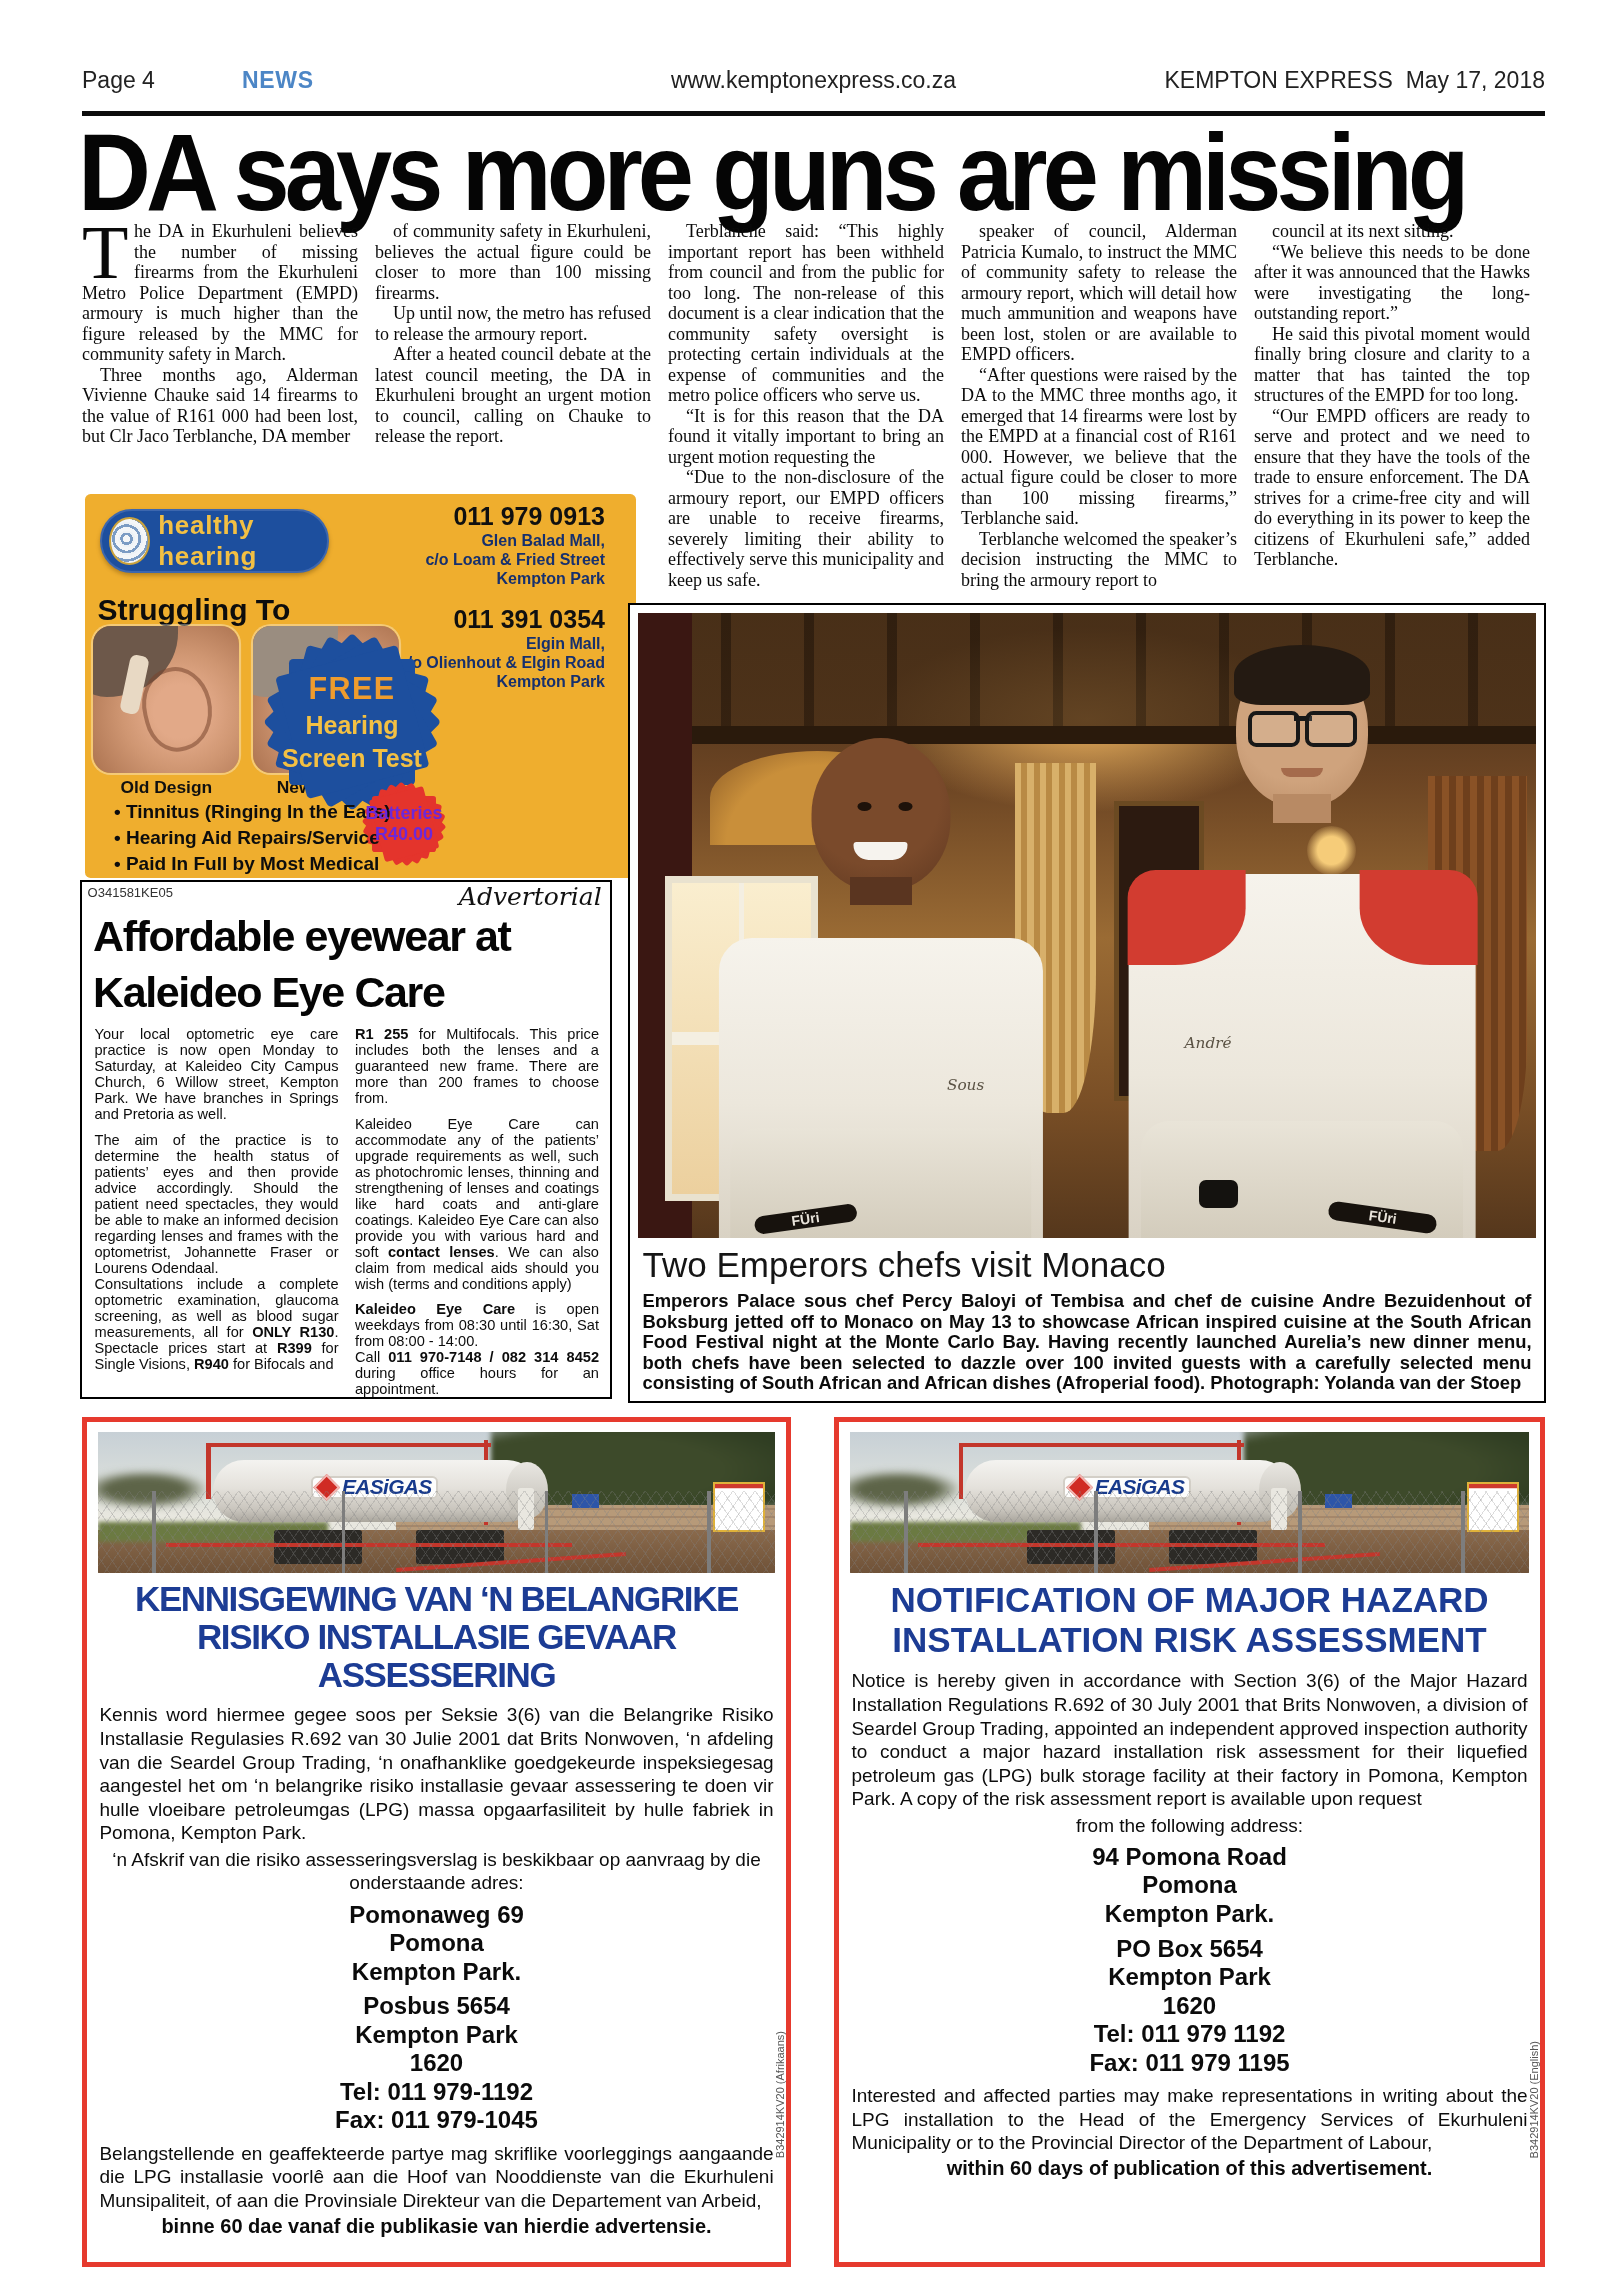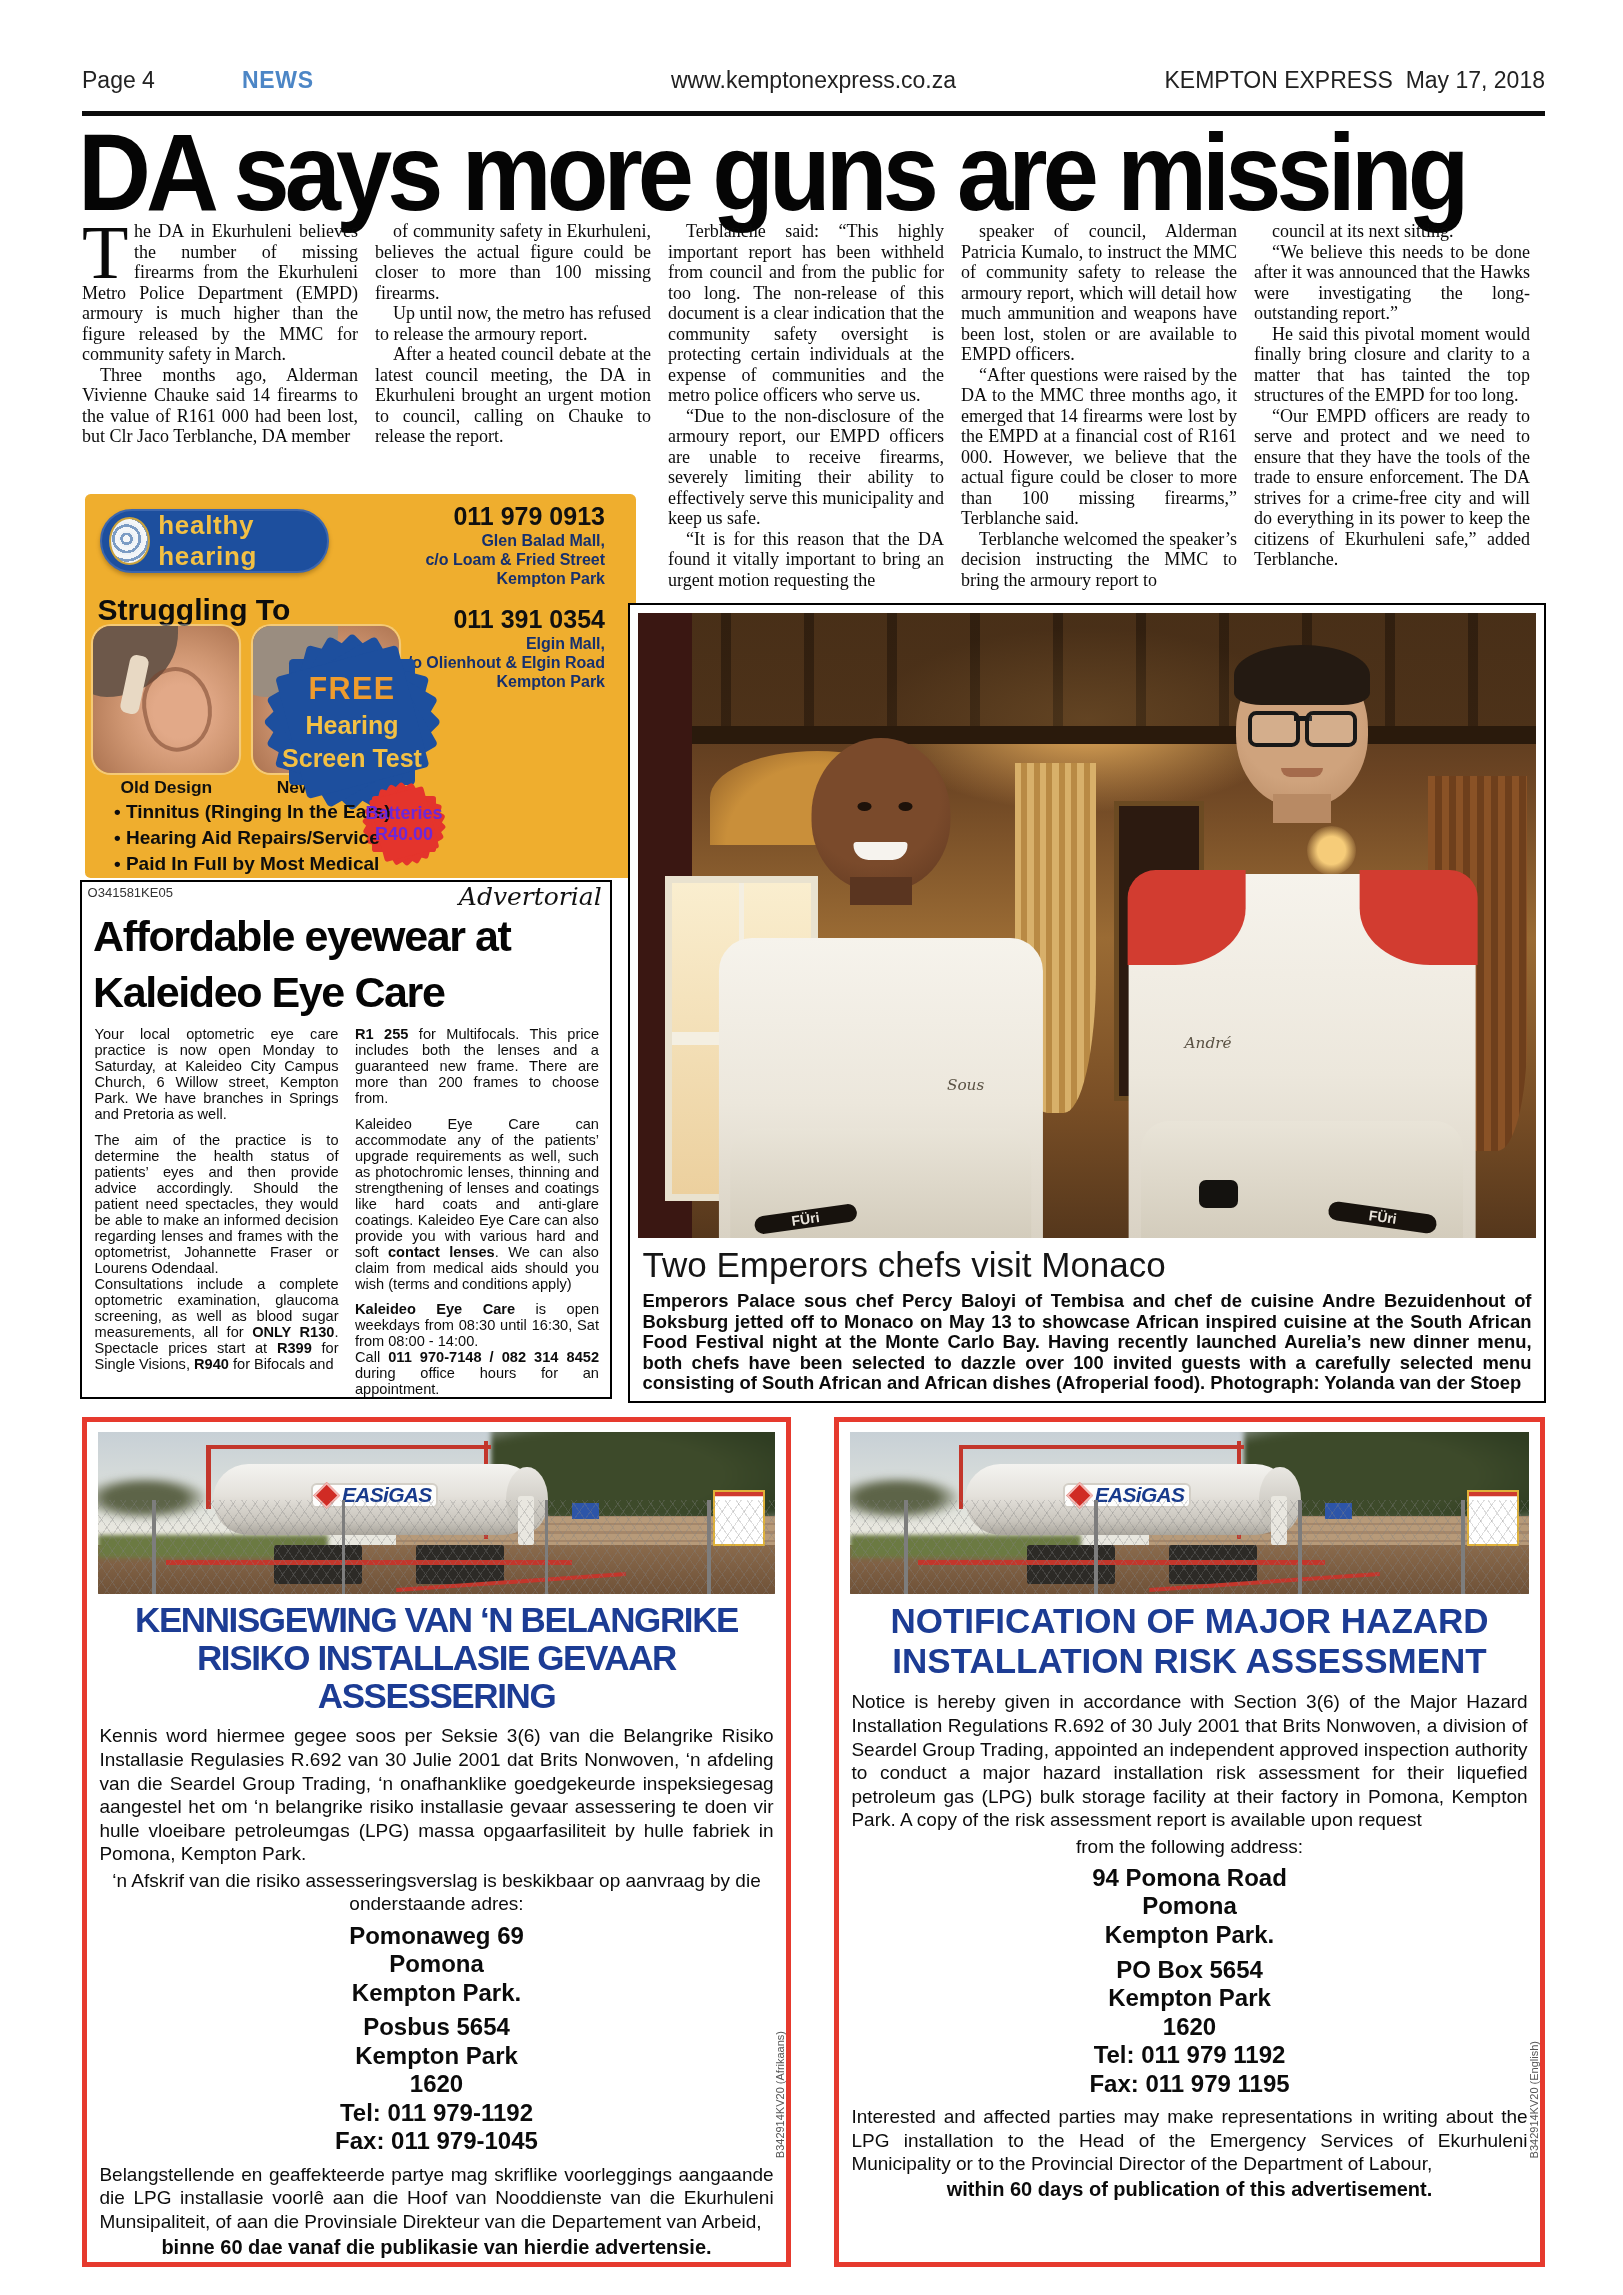--- a/index.html
+++ b/index.html
@@ -127,21 +127,21 @@
   .notice.en .notice-title{font-size:35px;line-height:40px;}
   .notice-body{margin:9.7px 1.4px 0;font-size:19px;line-height:23.6px;color:#0c0c0c;}
   .notice-body.just{text-align:justify;}
   .notice-body.center{text-align:center;margin-top:2.8px;}
   .notice-address{margin-top:5.6px;text-align:center;}
   .notice-address .addr-line{font-size:24px;line-height:28.5px;font-weight:bold;color:#0b0b0b;}
   .notice-address .addr-line:nth-child(4){margin-top:6.2px;}
   .notice-bold-line{margin:1.4px 7px 0;text-align:center;font-size:20px;line-height:25px;font-weight:bold;color:#0b0b0b;}
   .side-code{position:absolute;right:0px;bottom:104px;writing-mode:vertical-rl;transform:rotate(180deg);font-size:11px;color:#555;}
   
-  .gasphoto{position:relative;width:100%;height:162px;overflow:hidden;background:linear-gradient(180deg,#c7d0d6 0%,#dfe2dc 45%,#e8e7df 60%);}
+  .gasphoto{position:relative;width:100%;height:141px;overflow:hidden;background:linear-gradient(180deg,#c7d0d6 0%,#dfe2dc 45%,#e8e7df 60%);}
   .gp-trees{position:absolute;right:-4%;top:-12%;width:46%;height:78%;background:
       radial-gradient(ellipse at 30% 50%, #3d4a2a 0 45%, rgba(61,74,42,0) 72%),
       radial-gradient(ellipse at 70% 35%, #2f3d22 0 50%, rgba(47,61,34,0) 75%);filter:blur(2.8px);}
   .gp-trees2{position:absolute;left:-2%;top:28%;width:18%;height:26%;background:radial-gradient(ellipse at 50% 50%, #5d6448 0 45%, rgba(93,100,72,0) 75%);filter:blur(3.5px);}
   .gp-wall{position:absolute;left:44%;right:0;top:52%;height:20%;background:repeating-linear-gradient(0deg,#b79a79 0 6.2px,#a5876a 6.2px 8.3px);}
   .gp-ground{position:absolute;left:0;right:0;bottom:0;height:30%;background:linear-gradient(180deg,#8a6a4c,#6f5238);}
   .gp-grass{position:absolute;left:0;bottom:22%;width:34%;height:14%;background:#6b7a42;filter:blur(2.1px);}
   .gp-fence{position:absolute;left:0;right:0;bottom:0;height:58%;background:
       repeating-linear-gradient(55deg,rgba(130,130,130,.28) 0 1px,transparent 1px 9px),
       repeating-linear-gradient(-55deg,rgba(130,130,130,.28) 0 1px,transparent 1px 9px);}
@@ -177,22 +177,22 @@
       <p class="apara first"><span class="dropcap">T</span>he DA in Ekurhuleni believes the number of missing firearms from the Ekurhuleni Metro Police Department (EMPD) armoury is much higher than the figure released by the MMC for community safety in March.</p>
       <p class="apara">Three months ago, Alderman Vivienne Chauke said 14 firearms to the value of R161 000 had been lost, but Clr Jaco Terblanche, DA member</p>
     </div>
   <div class="article-col" style="left:375px;">
       <p class="apara">of community safety in Ekurhuleni, believes the actual figure could be closer to more than 100 missing firearms.</p>
       <p class="apara">Up until now, the metro has refused to release the armoury report.</p>
       <p class="apara">After a heated council debate at the latest council meeting, the DA in Ekurhuleni brought an urgent motion to council, calling on Chauke to release the report.</p>
     </div>
   <div class="article-col" style="left:668px;">
       <p class="apara">Terblanche said: “This highly important report has been withheld from council and from the public for too long. The non-release of this document is a clear indication that the community safety oversight is protecting certain individuals at the expense of communities and the metro police officers who serve us.</p>
+      <p class="apara">“It is for this reason that the DA found it vitally important to bring an urgent motion requesting the</p>
       <p class="apara">“Due to the non-disclosure of the armoury report, our EMPD officers are unable to receive firearms, severely limiting their ability to effectively serve this municipality and keep us safe.</p>
-      <p class="apara">“It is for this reason that the DA found it vitally important to bring an urgent motion requesting the</p>
     </div>
   <div class="article-col" style="left:961px;">
       <p class="apara">speaker of council, Alderman Patricia Kumalo, to instruct the MMC of community safety to release the armoury report, which will detail how much ammunition and weapons have been lost, stolen or are available to EMPD officers.</p>
       <p class="apara">“After questions were raised by the DA to the MMC three months ago, it emerged that 14 firearms were lost by the EMPD at a financial cost of R161 000. However, we believe that the actual figure could be closer to more than 100 missing firearms,” Terblanche said.</p>
       <p class="apara">Terblanche welcomed the speaker’s decision instructing the MMC to bring the armoury report to</p>
     </div>
   <div class="article-col" style="left:1254px;">
       <p class="apara">council at its next sitting.</p>
       <p class="apara">“We believe this needs to be done after it was announced that the Hawks were investigating the long-outstanding report.”</p>
       <p class="apara">He said this pivotal moment would finally bring closure and clarity to a matter that has tainted the top structures of the EMPD for too long.</p>

